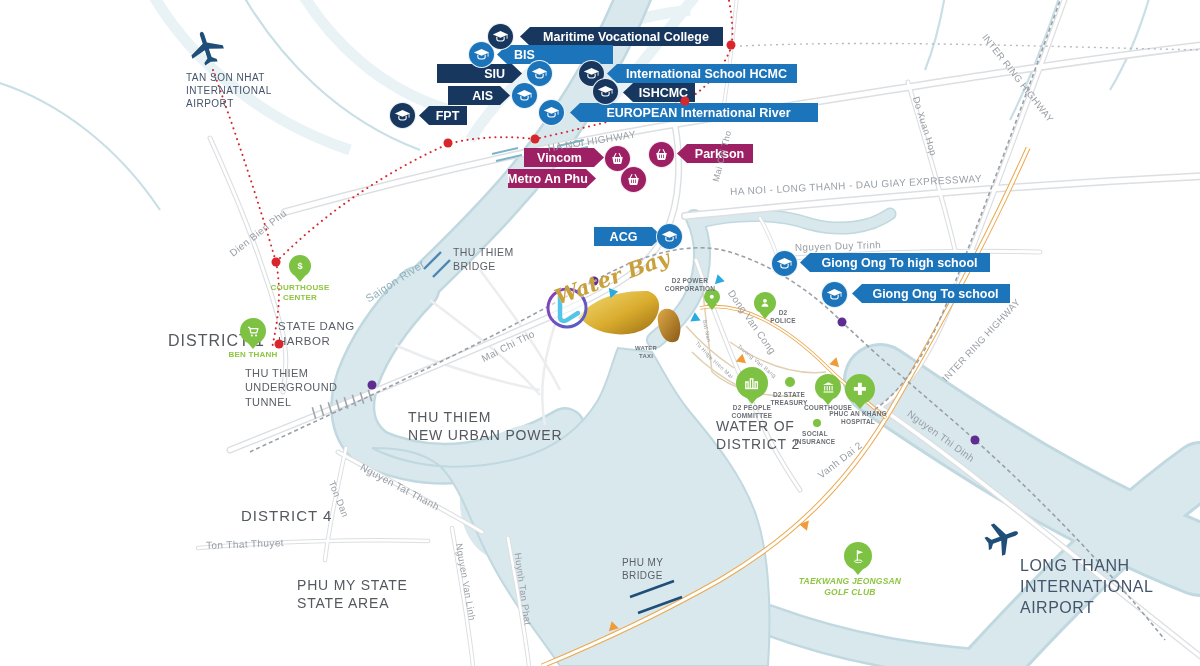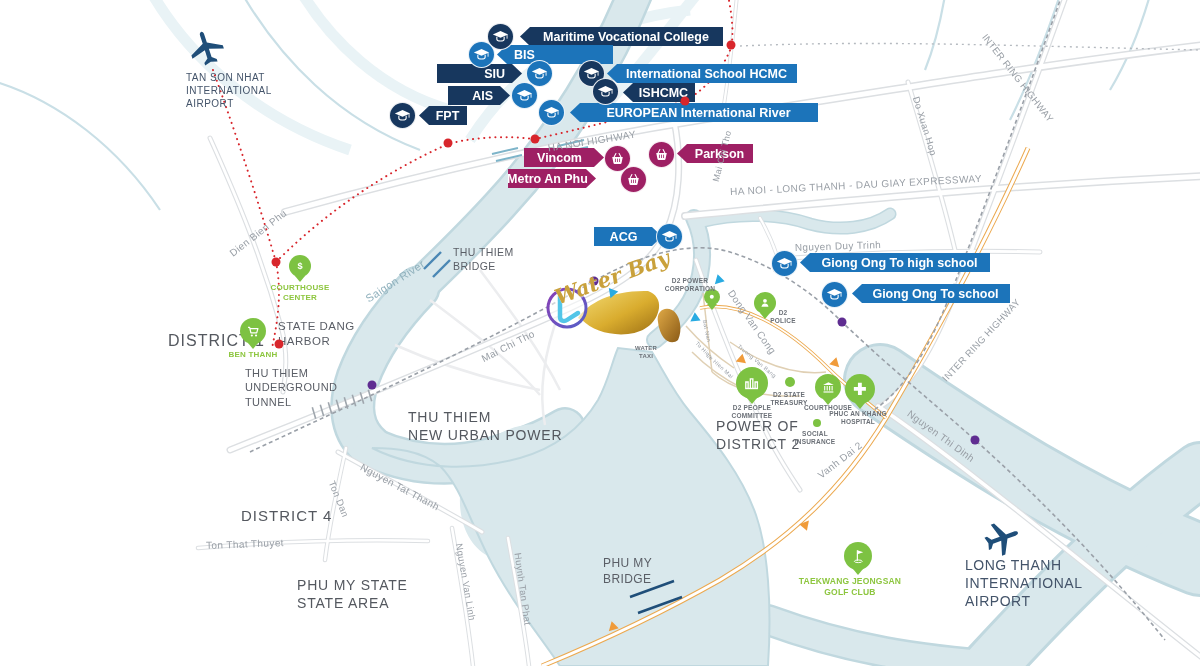--- a/index.html
+++ b/index.html
@@ -441,74 +441,74 @@
         <div>SOCIAL</div>
         <div>INSURANCE</div>
       </div>
       <div class="lm tail" style="left: 844px; top: 542px; width: 28px; height: 28px;">
         <svg viewBox="0 0 26 26" style="width: 20.3px; height: 20.3px;">
           <path d="M12 5.5v13.5" stroke="#fff" stroke-width="1.5"></path>
           <path d="M12 5.5l7.5 2.6L12 10.7z" fill="#fff"></path>
           <ellipse cx="13.2" cy="19.6" rx="5" ry="1.7" fill="none" stroke="#fff" stroke-width="1.2"></ellipse>
         </svg>
       </div>
-      <div class="lm-label green" style="left: 850px; top: 576px; font-size: 8.5px;">
+      <div class="lm-label green" style="left: 850px; top: 576px; font-size: 8.5px; font-style: italic;">
         <div>TAEKWANG JEONGSAN</div>
         <div>GOLF CLUB</div>
       </div>
       <div class="boat" style="left: 631px; top: 328px;"><svg viewBox="0 0 34 16">
           <path d="M2 9c9-2.5 21-2.5 30 0l-4.5 5H6.5z" fill="#6aa93c"></path>
           <path d="M10 9l2.2-5.5h9.6L24 9z" fill="#6aa93c"></path>
         </svg></div>
       <div class="lm-label gray" style="left: 646px; top: 345px; font-size: 6px;">
         <div>WATER</div>
         <div>TAXI</div>
       </div>
       <div class="area-label" style="left: 186px; top: 71px; font-size: 10px; color: rgb(68, 84, 106); letter-spacing: 0.5px;">
         <div>TAN SON NHAT</div>
         <div>INTERNATIONAL</div>
         <div>AIRPORT</div>
       </div>
-      <div class="area-label" style="left: 965px; top: 556px; font-size: 14px; color: rgb(68, 84, 106); letter-spacing: 0.5px;">
+      <div class="area-label" style="left: 1020px; top: 556px; font-size: 16px; color: rgb(68, 84, 106); letter-spacing: 0.5px;">
         <div>LONG THANH</div>
         <div>INTERNATIONAL</div>
         <div>AIRPORT</div>
       </div>
       <div class="area-label" style="left: 168px; top: 331px; font-size: 16px; color: rgb(84, 88, 95); letter-spacing: 1px;">
         <div>DISTRICT 1</div>
       </div>
       <div class="area-label" style="left: 241px; top: 506px; font-size: 15px; color: rgb(84, 88, 95); letter-spacing: 1px;">
         <div>DISTRICT 4</div>
       </div>
       <div class="area-label" style="left: 408px; top: 408px; font-size: 14px; color: rgb(84, 88, 95); letter-spacing: 0.8px;">
         <div>THU THIEM</div>
         <div>NEW URBAN POWER</div>
       </div>
       <div class="area-label" style="left: 716px; top: 417px; font-size: 14px; color: rgb(84, 88, 95); letter-spacing: 0.8px;">
-        <div>POWER OF</div>
+        <div>WATER OF</div>
         <div>DISTRICT 2</div>
       </div>
       <div class="area-label" style="left: 297px; top: 576px; font-size: 14px; color: rgb(84, 88, 95); letter-spacing: 0.8px;">
         <div>PHU MY STATE</div>
         <div>STATE AREA</div>
       </div>
       <div class="area-label" style="left: 278px; top: 319px; font-size: 11.5px; color: rgb(90, 94, 102); letter-spacing: 0.5px;">
         <div>STATE DANG</div>
         <div>HARBOR</div>
       </div>
       <div class="area-label" style="left: 245px; top: 366px; font-size: 11px; color: rgb(90, 94, 102); letter-spacing: 0.4px;">
         <div>THU THIEM</div>
         <div>UNDERGROUND</div>
         <div>TUNNEL</div>
       </div>
       <div class="area-label" style="left: 453px; top: 246px; font-size: 10.5px; color: rgb(90, 94, 102); letter-spacing: 0.4px;">
         <div>THU THIEM</div>
         <div>BRIDGE</div>
       </div>
-      <div class="area-label" style="left: 603px; top: 556px; font-size: 12px; color: rgb(90, 94, 102); letter-spacing: 0.4px;">
+      <div class="area-label" style="left: 622px; top: 556px; font-size: 10px; color: rgb(90, 94, 102); letter-spacing: 0.4px;">
         <div>PHU MY</div>
         <div>BRIDGE</div>
       </div>
       <div class="road-label" style="left: 592px; top: 141px; font-size: 10px; --r: -9deg;">HA NOI HIGHWAY</div>
       <div class="road-label" style="left: 856px; top: 185px; font-size: 10px; --r: -3deg;">HA NOI - LONG THANH - DAU GIAY EXPRESSWAY</div>
       <div class="road-label" style="left: 838px; top: 246px; font-size: 10px; --r: -2deg;">Nguyen Duy Trinh</div>
       <div class="road-label" style="left: 508px; top: 346px; font-size: 10px; --r: -27deg;">Mai Chi Tho</div>
       <div class="road-label" style="left: 722px; top: 156px; font-size: 9px; --r: -76deg;">Mai Chi Tho</div>
       <div class="road-label" style="left: 395px; top: 281px; font-size: 11px; --r: -33deg; color: rgb(143, 176, 188);">Saigon River</div>
       <div class="road-label" style="left: 258px; top: 233px; font-size: 10px; --r: -38deg;">Dien Bien Phu</div>

